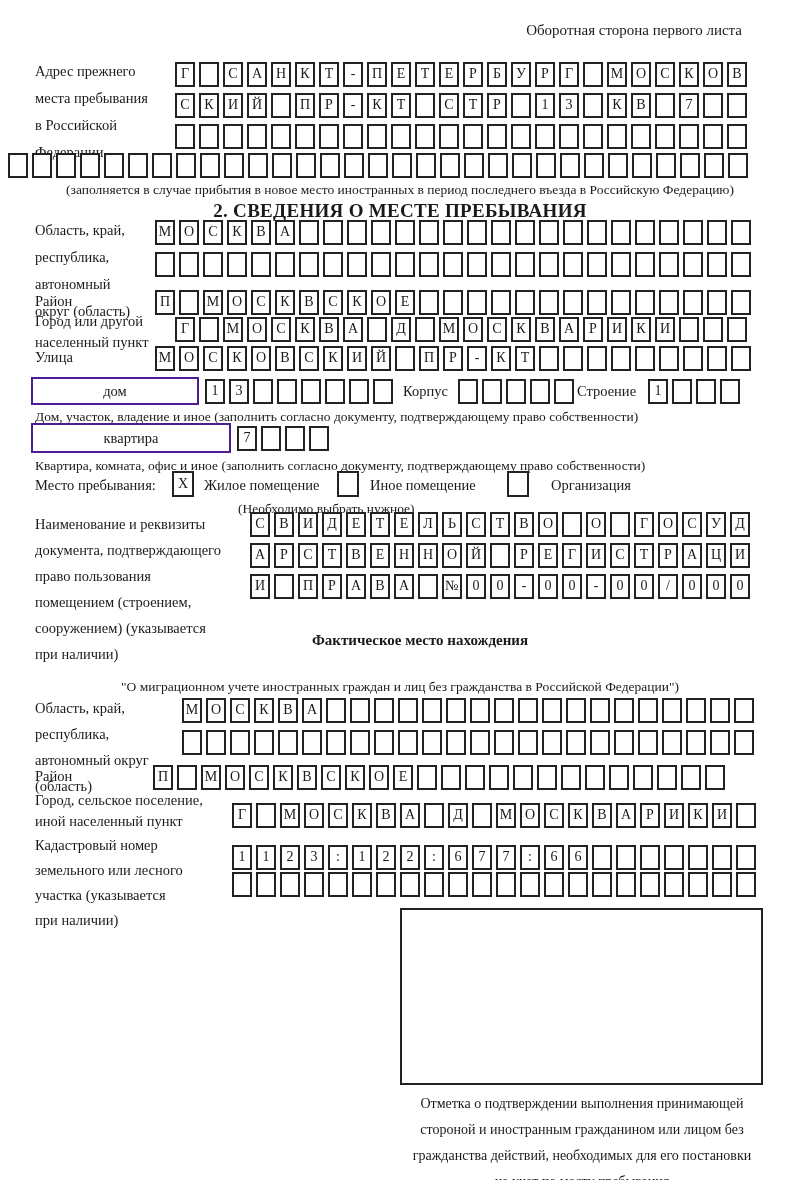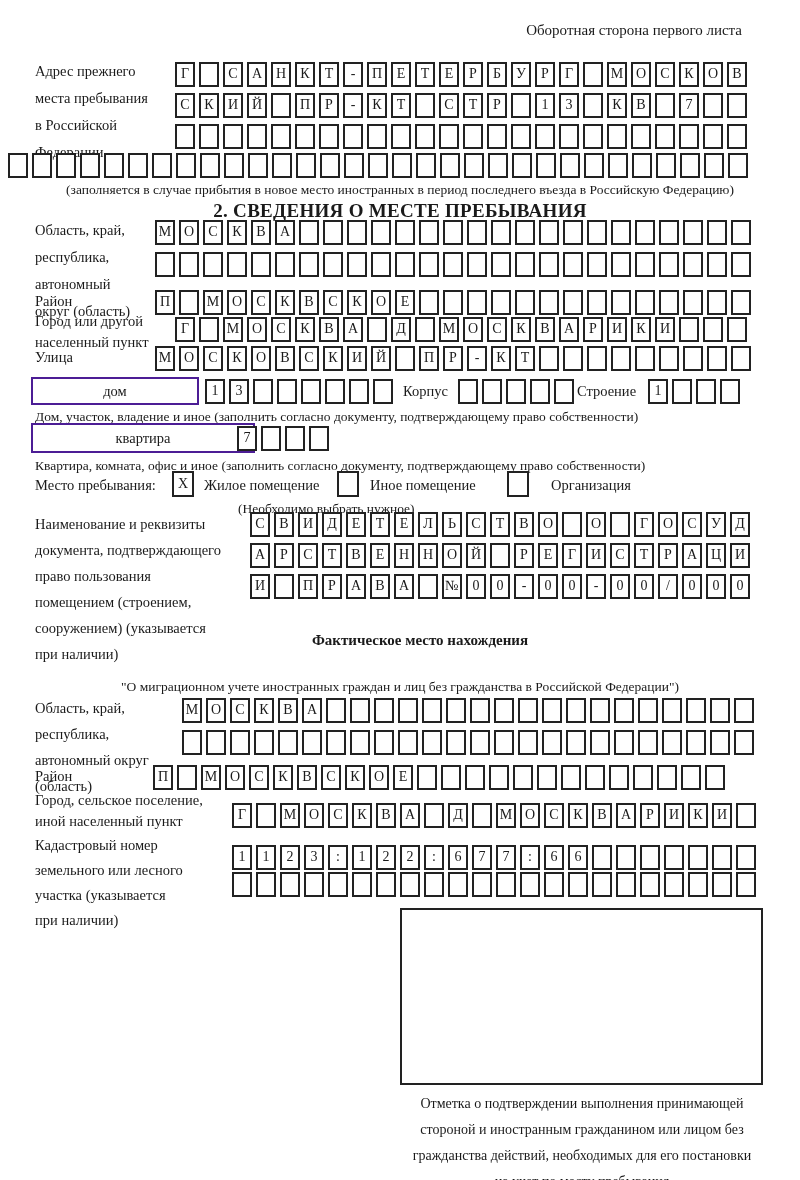--- a/index.html
+++ b/index.html
@@ -307,21 +307,21 @@
     </div>
   <div class="abs lbl" style="left:577px;top:378px;">Строение</div>
   <div class="cellrow" style="left:648px;top:379px;">
       <span class="cell">1</span>
       <span class="cell"></span>
       <span class="cell"></span>
       <span class="cell"></span>
     </div>
   <div class="abs note" style="left:35px;top:409px;width:760px;">Дом, участок, владение и иное (заполнить согласно документу, подтверждающему право собственности)</div>
 
-  <div class="wbox" style="left:31px;top:423px;width:224px;height:30px;">квартира</div>
+  <div class="wbox" style="left:31px;top:423px;width:200px;height:30px;">квартира</div>
   <div class="cellrow" style="left:237px;top:426px;">
       <span class="cell">7</span>
       <span class="cell"></span>
       <span class="cell"></span>
       <span class="cell"></span>
     </div>
   <div class="abs note" style="left:35px;top:458px;width:760px;">Квартира, комната, офис и иное (заполнить согласно документу, подтверждающему право собственности)</div>
 
   <div class="abs lbl" style="left:35px;top:472px;">Место пребывания:</div>
   <div class="chk" style="left:172px;top:471px;">X</div>

